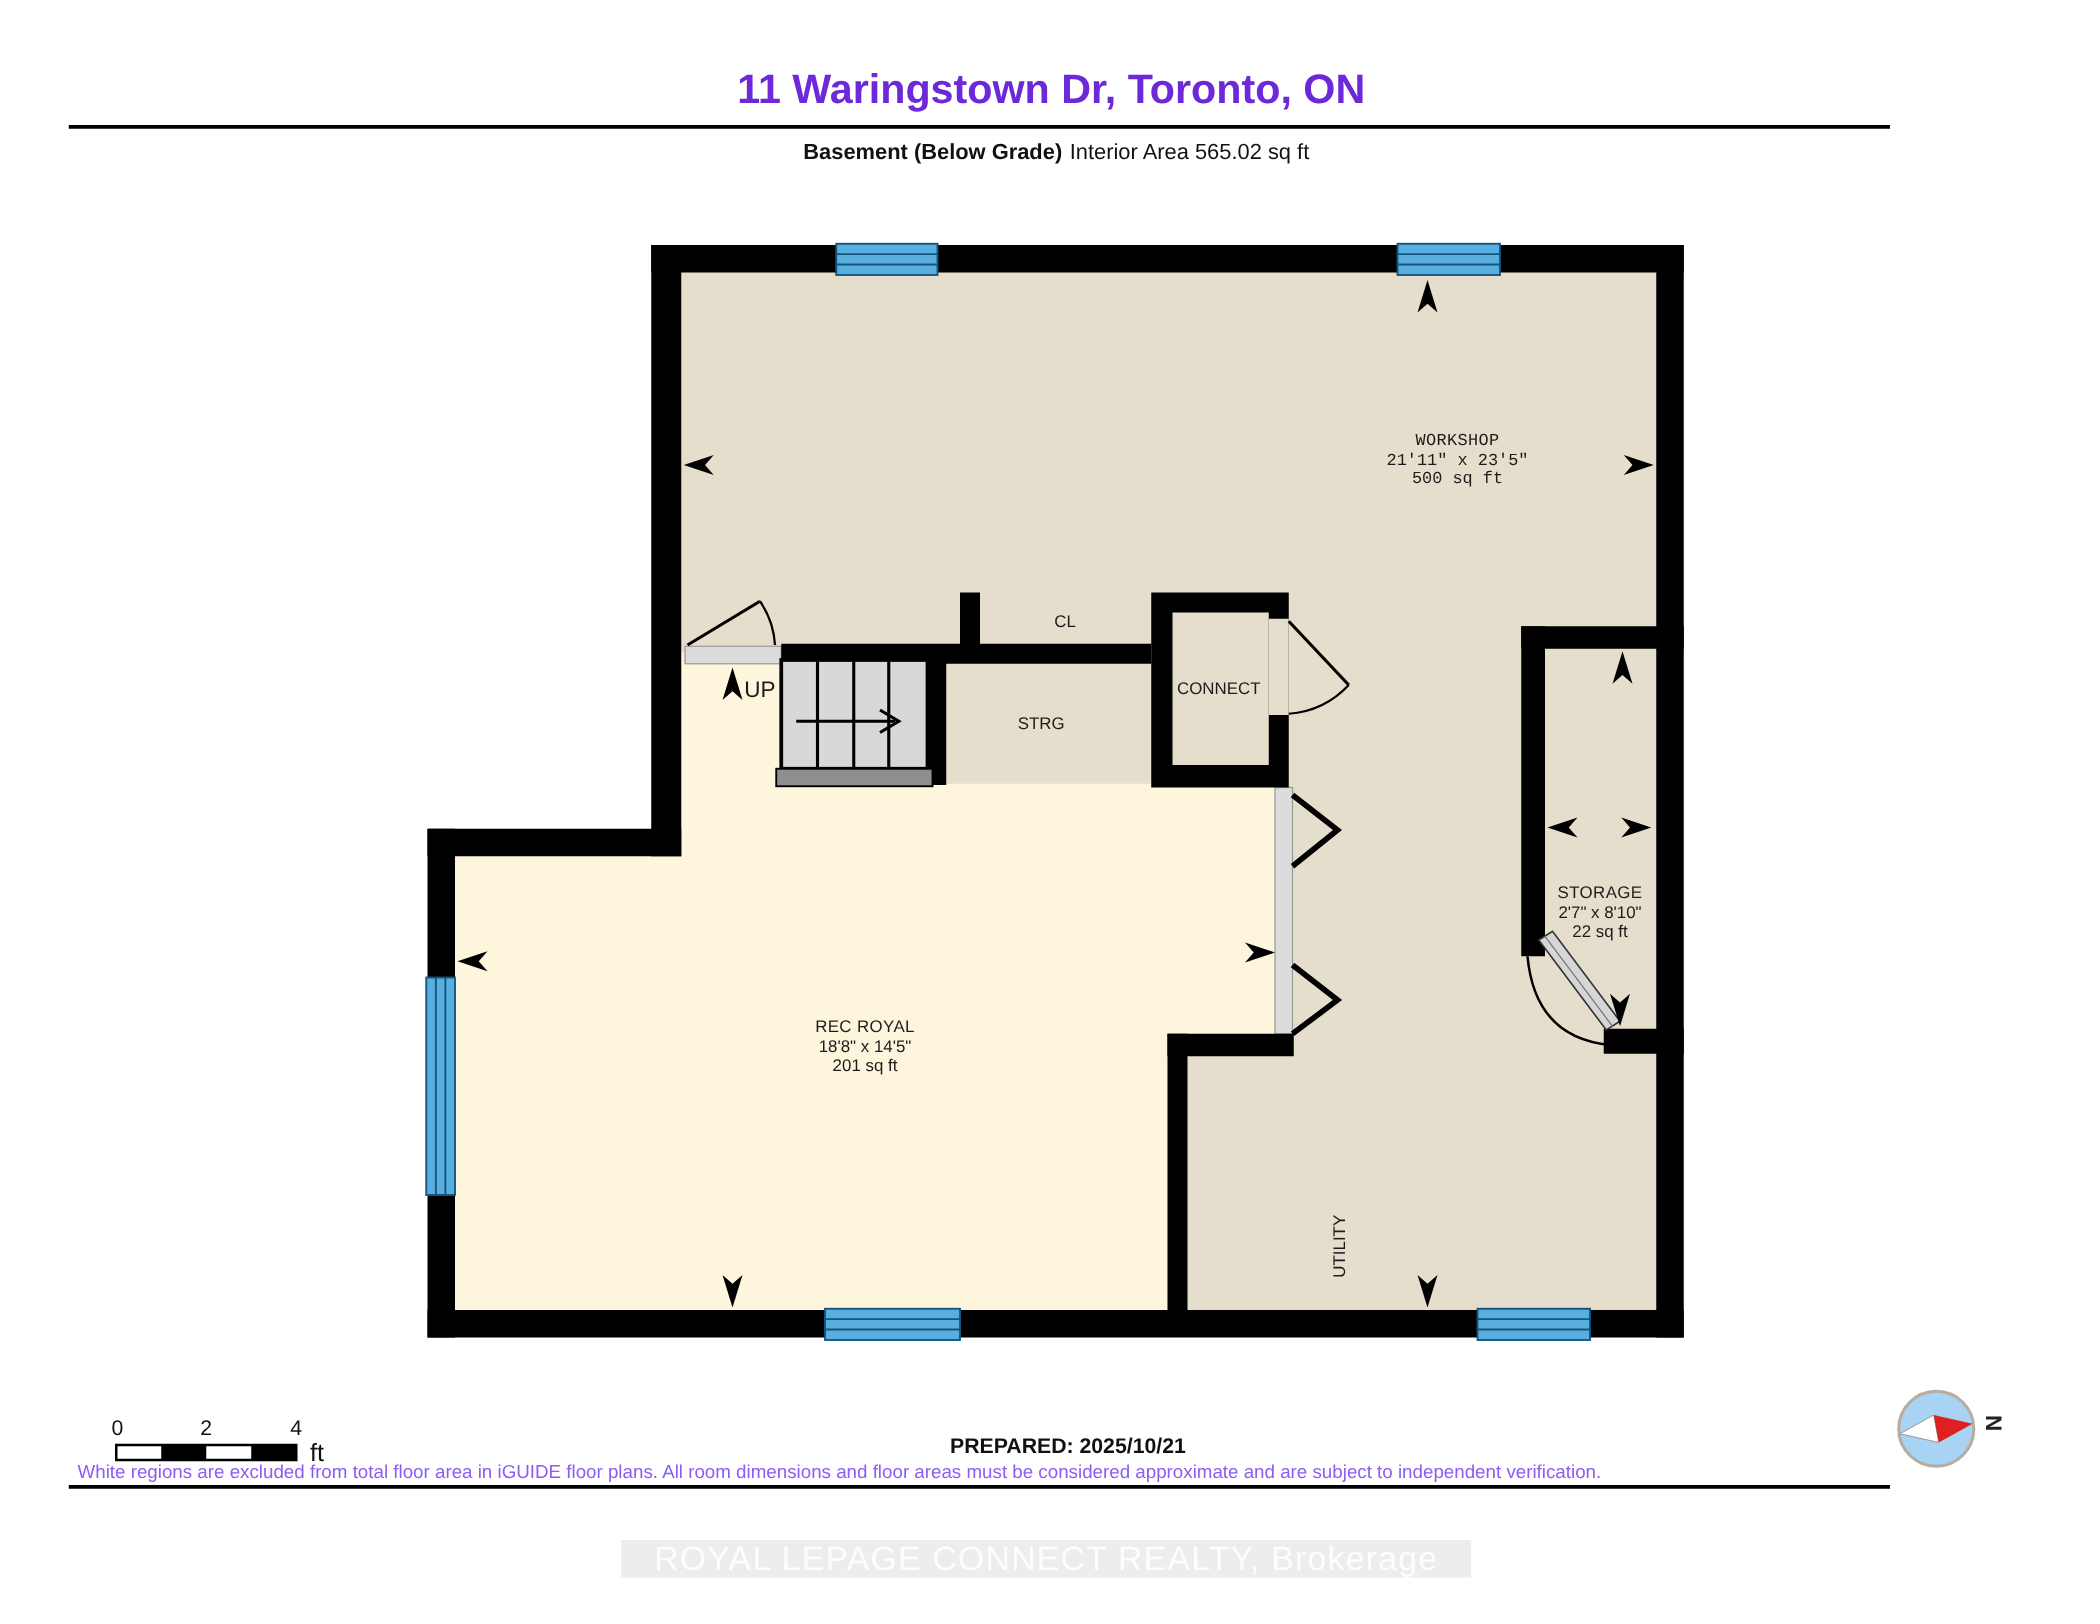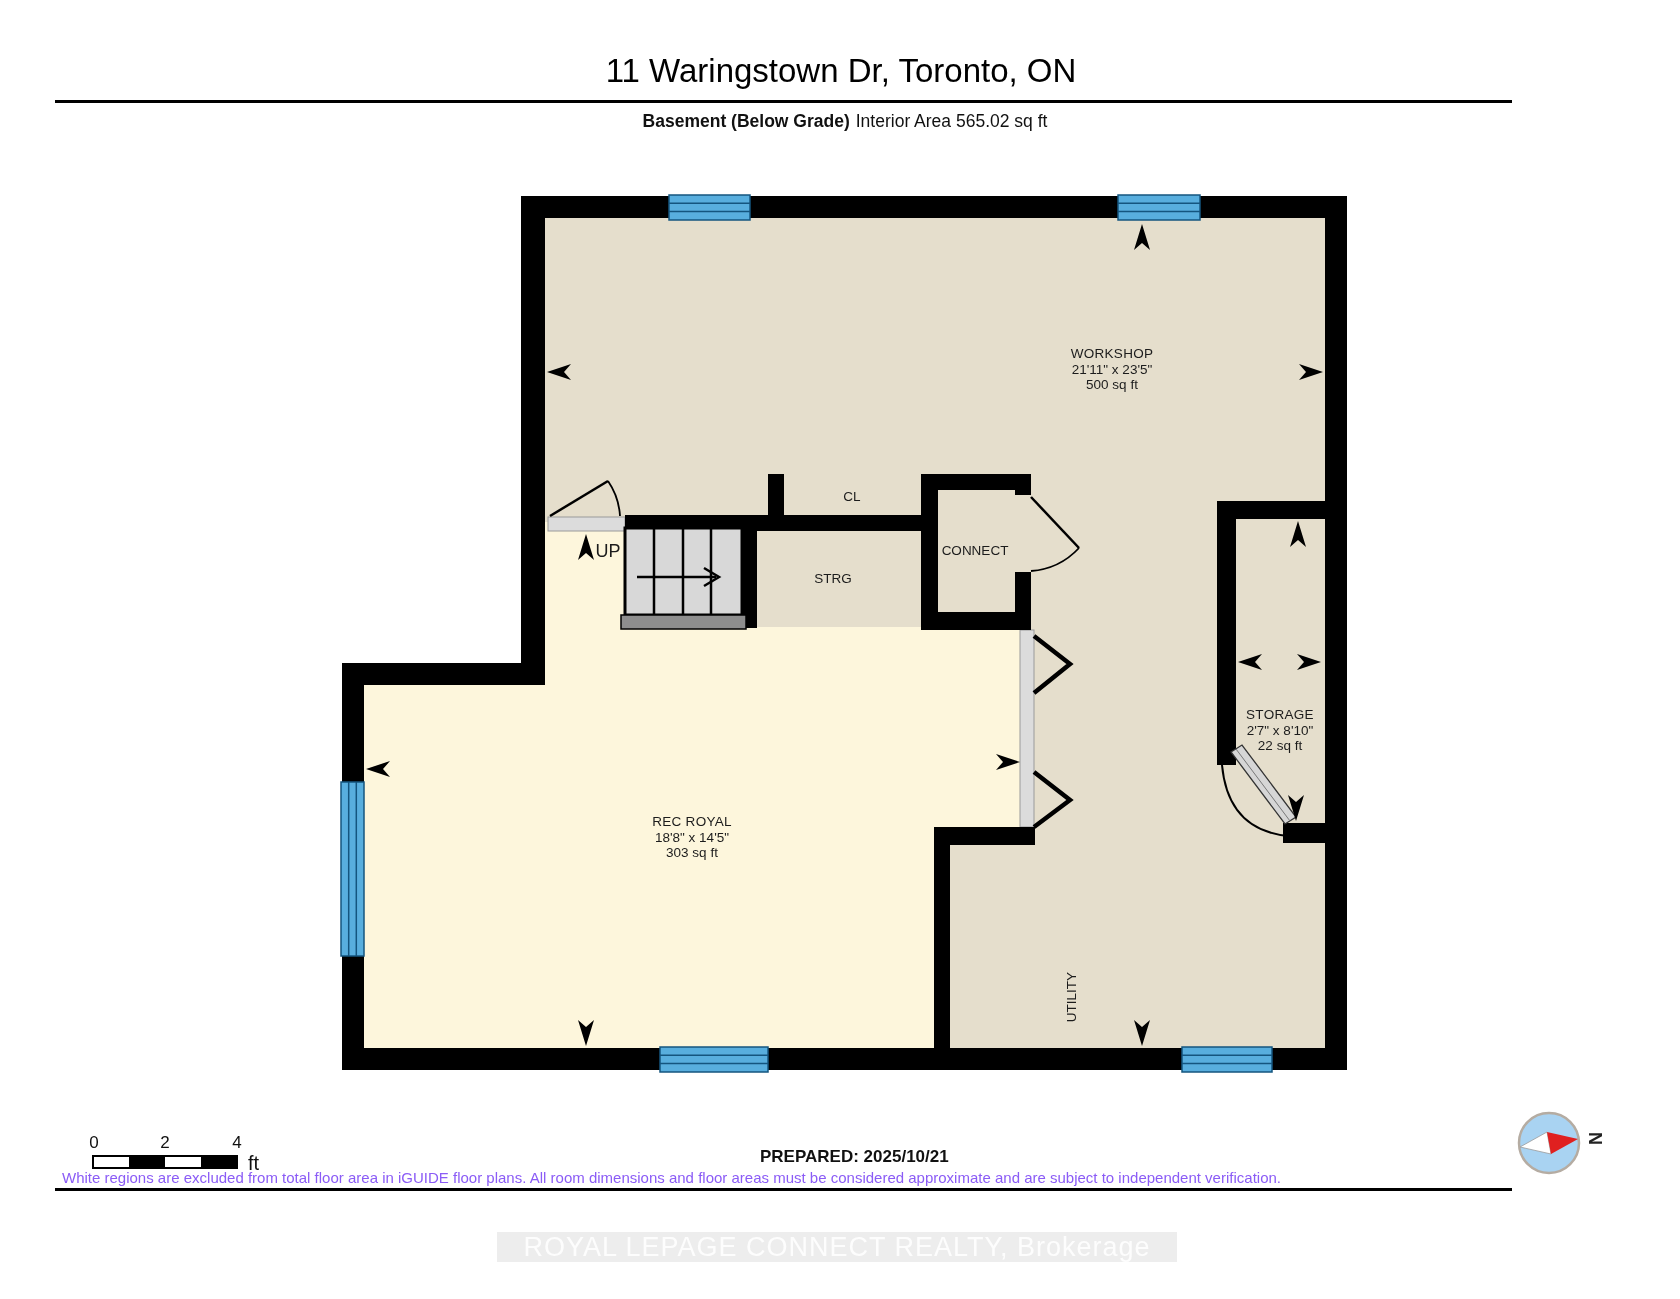--- a/index.html
+++ b/index.html
@@ -1,19 +1,19 @@
 <!DOCTYPE html>
 <html><head>
 <meta charset="utf-8">
 <style>
   html,body{margin:0;padding:0;background:#fff;}
   body{width:1680px;height:1299px;position:relative;font-family:"Liberation Sans",sans-serif;color:#111;overflow:hidden;}
   .abs{position:absolute;}
   #plan-svg{position:absolute;left:0;top:0;}
-  .page-title{left:841px;top:52px;transform:translateX(-50%);font-size:33px;font-weight:normal;white-space:nowrap;color:#000000;}
+  .page-title{left:841px;top:52px;transform:translateX(-50%);font-size:33px;font-weight:bold;white-space:nowrap;color:#6d28d9;}
   .rule{left:55px;width:1457px;height:3px;background:#000;}
   .subtitle{left:845px;top:111px;transform:translateX(-50%);display:flex;gap:6px;font-size:17.5px;white-space:nowrap;}
   .subtitle .b{font-weight:bold;}
   .room-label{transform:translate(-50%,-50%);text-align:center;font-size:13.5px;line-height:15.5px;color:#1c1c1c;white-space:nowrap;}
   .room-label .nm{letter-spacing:.3px;}
   .rot-label{transform:translate(-50%,-50%) rotate(-90deg);}
   .tick{transform:translateX(-50%);font-size:17px;}
   .ft-unit{font-size:20px;}
   .prepared{left:760px;top:1147px;font-size:17px;font-weight:bold;}
   .footer-text{left:62px;top:1169px;font-size:15px;color:#8b5cf6;}
@@ -133,30 +133,30 @@
 
   <rect x="55" y="1188" width="1457" height="3" fill="#000"></rect>
 
   <g>
     <circle cx="1549" cy="1143" r="30" fill="#a9d3f2" stroke="#b5aca2" stroke-width="2.5"></circle>
     <polygon points="1520,1147 1547,1132 1551,1154" fill="#fff" stroke="#9a9a9a" stroke-width="0.8"></polygon>
     <polygon points="1547,1132 1578,1139 1551,1154" fill="#e02020"></polygon>
   </g>
 </svg>
 
-<div class="abs room-label" style="left:1112px;top:369px;">
+<div class="abs room-label" style="left:1166px;top:369px;font-family:Liberation Mono, monospace;">
   <div class="nm">WORKSHOP</div>
   <div>21'11" x 23'5"</div>
   <div>500 sq ft</div>
 </div>
 
 <div class="abs room-label" style="left:692px;top:837px;">
   <div class="nm">REC ROYAL</div>
   <div>18'8" x 14'5"</div>
-  <div>303 sq ft</div>
+  <div>201 sq ft</div>
 </div>
 
 <div class="abs room-label" style="left:1280px;top:730px;">
   <div class="nm">STORAGE</div>
   <div>2'7" x 8'10"</div>
   <div>22 sq ft</div>
 </div>
 
 <div class="abs room-label" style="left:852px;top:497px;">CL</div>
 <div class="abs room-label" style="left:833px;top:579px;">STRG</div>

